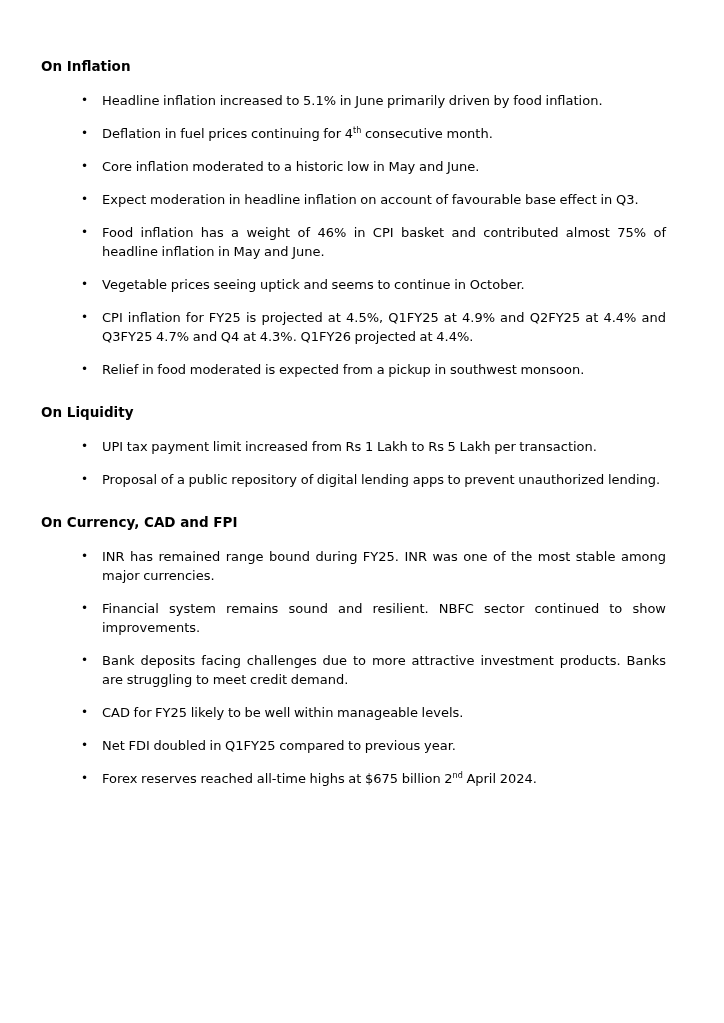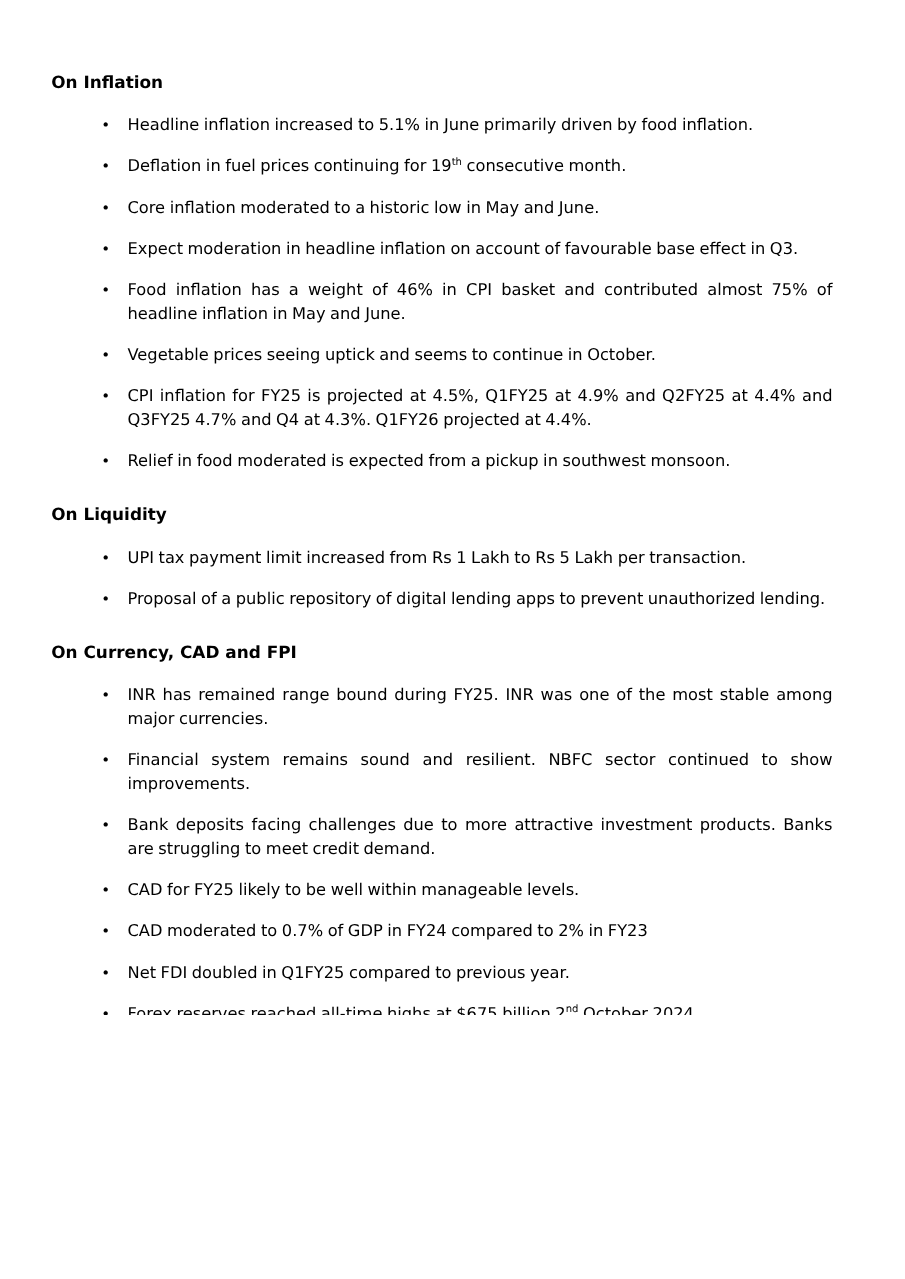--- a/index.html
+++ b/index.html
@@ -59,21 +59,21 @@
 </style>
 </head>
 <body>
 
 <main class="page">
   <div id="sections">
       <section class="doc-section">
         <h2 class="section-heading">On Inflation</h2>
         <ul class="bullet-list">
           <li class="bullet-item"><span>Headline inflation increased to 5.1% in June primarily driven by food inflation.</span></li>
-          <li class="bullet-item"><span>Deflation in fuel prices continuing for 19</span><sup>th</sup><span> consecutive month.</span></li>
+          <li class="bullet-item"><span>Deflation in fuel prices continuing for 4</span><sup>th</sup><span> consecutive month.</span></li>
           <li class="bullet-item"><span>Core inflation moderated to a historic low in May and June.</span></li>
           <li class="bullet-item"><span>Expect moderation in headline inflation on account of favourable base effect in Q3.</span></li>
           <li class="bullet-item"><span>Food inflation has a weight of 46% in CPI basket and contributed almost 75% of headline inflation in May and June.</span></li>
           <li class="bullet-item"><span>Vegetable prices seeing uptick and seems to continue in October.</span></li>
           <li class="bullet-item"><span>CPI inflation for FY25 is projected at 4.5%, Q1FY25 at 4.9% and Q2FY25 at 4.4% and Q3FY25 4.7% and Q4 at 4.3%. Q1FY26 projected at 4.4%.</span></li>
           <li class="bullet-item"><span>Relief in food moderated is expected from a pickup in southwest monsoon.</span></li>
         </ul>
       </section>
       <section class="doc-section">
         <h2 class="section-heading">On Liquidity</h2>
@@ -82,19 +82,18 @@
           <li class="bullet-item"><span>Proposal of a public repository of digital lending apps to prevent unauthorized lending.</span></li>
         </ul>
       </section>
       <section class="doc-section">
         <h2 class="section-heading">On Currency, CAD and FPI</h2>
         <ul class="bullet-list">
           <li class="bullet-item"><span>INR has remained range bound during FY25. INR was one of the most stable among major currencies.</span></li>
           <li class="bullet-item"><span>Financial system remains sound and resilient. NBFC sector continued to show improvements.</span></li>
           <li class="bullet-item"><span>Bank deposits facing challenges due to more attractive investment products. Banks are struggling to meet credit demand.</span></li>
           <li class="bullet-item"><span>CAD for FY25 likely to be well within manageable levels.</span></li>
-          <li class="bullet-item"><span>CAD moderated to 0.7% of GDP in FY24 compared to 2% in FY23</span></li>
           <li class="bullet-item"><span>Net FDI doubled in Q1FY25 compared to previous year.</span></li>
-          <li class="bullet-item"><span>Forex reserves reached all-time highs at $675 billion 2</span><sup>nd</sup><span> October 2024.</span></li>
+          <li class="bullet-item"><span>Forex reserves reached all-time highs at $675 billion 2</span><sup>nd</sup><span> April 2024.</span></li>
         </ul>
       </section>
     </div>
 </main>
 
 </body></html>

